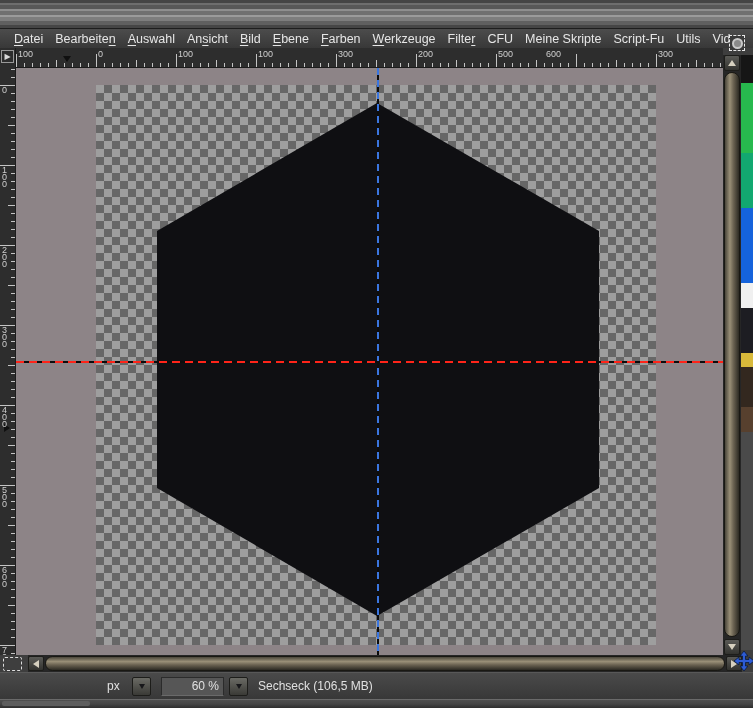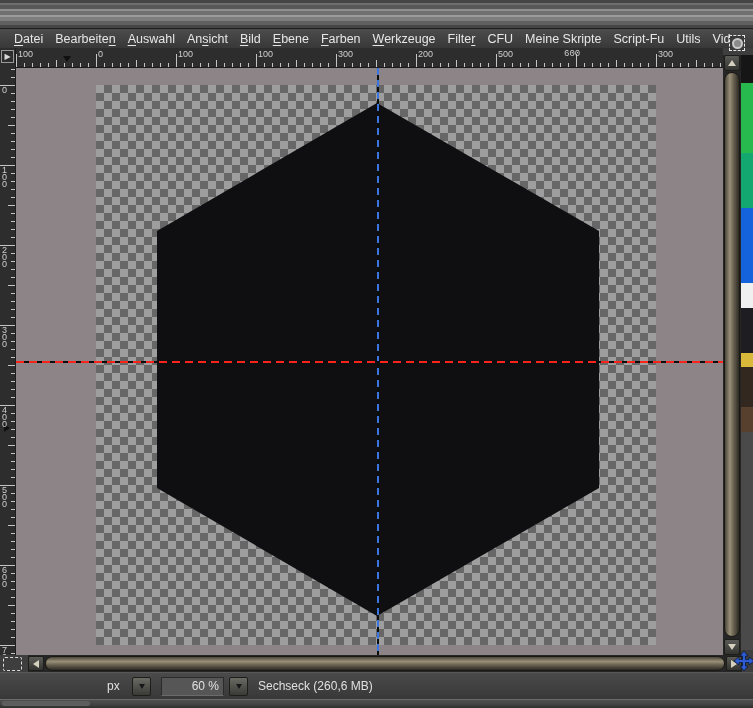--- a/index.html
+++ b/index.html
@@ -251,21 +251,21 @@
       <div class="tick minor" style="left: 688px;"></div>
       <div class="tick minor" style="left: 696px;"></div>
       <div class="tick minor" style="left: 704px;"></div>
       <div class="rlabel" style="left: 2px;">100</div>
       <div class="rlabel" style="left: 82px;">0</div>
       <div class="rlabel" style="left: 162px;">100</div>
       <div class="rlabel" style="left: 242px;">100</div>
       <div class="rlabel" style="left: 322px;">300</div>
       <div class="rlabel" style="left: 402px;">200</div>
       <div class="rlabel" style="left: 482px;">500</div>
-      <div class="rlabel" style="left: 548px; font-family: Liberation Mono, monospace;">600</div>
+      <div class="rlabel" style="left: 530px;">600</div>
       <div class="rlabel" style="left: 642px;">300</div>
     </div>
 
   <div class="ruler ruler-left">
     <div class="marker-left" style="top: 356px;"></div>
   <div class="tick minor" style="top: 1px;"></div>
       <div class="tick minor" style="top: 9px;"></div>
       <div class="tick major" style="top: 17px;"></div>
       <div class="tick minor" style="top: 25px;"></div>
       <div class="tick minor" style="top: 33px;"></div>
@@ -390,21 +390,21 @@
     </div>
     <button class="drop-btn drop1">
       <span class="tri"></span>
     </button>
     <div class="zoom-field">
       <span>60 %</span>
     </div>
     <button class="drop-btn drop2">
       <span class="tri"></span>
     </button>
-    <div class="status-text">Sechseck (260,6 MB)</div>
+    <div class="status-text">Sechseck (106,5 MB)</div>
   </div>
 
   <div class="bottomstrip"></div>
   <div class="progress-stub"></div>
 
   <div class="sliver">
       <div style="height: 28px; background: rgb(22, 22, 22);"></div>
       <div style="height: 70px; background: rgb(39, 185, 78);"></div>
       <div style="height: 55px; background: rgb(18, 168, 112);"></div>
       <div style="height: 75px; background: rgb(21, 99, 220);"></div>

